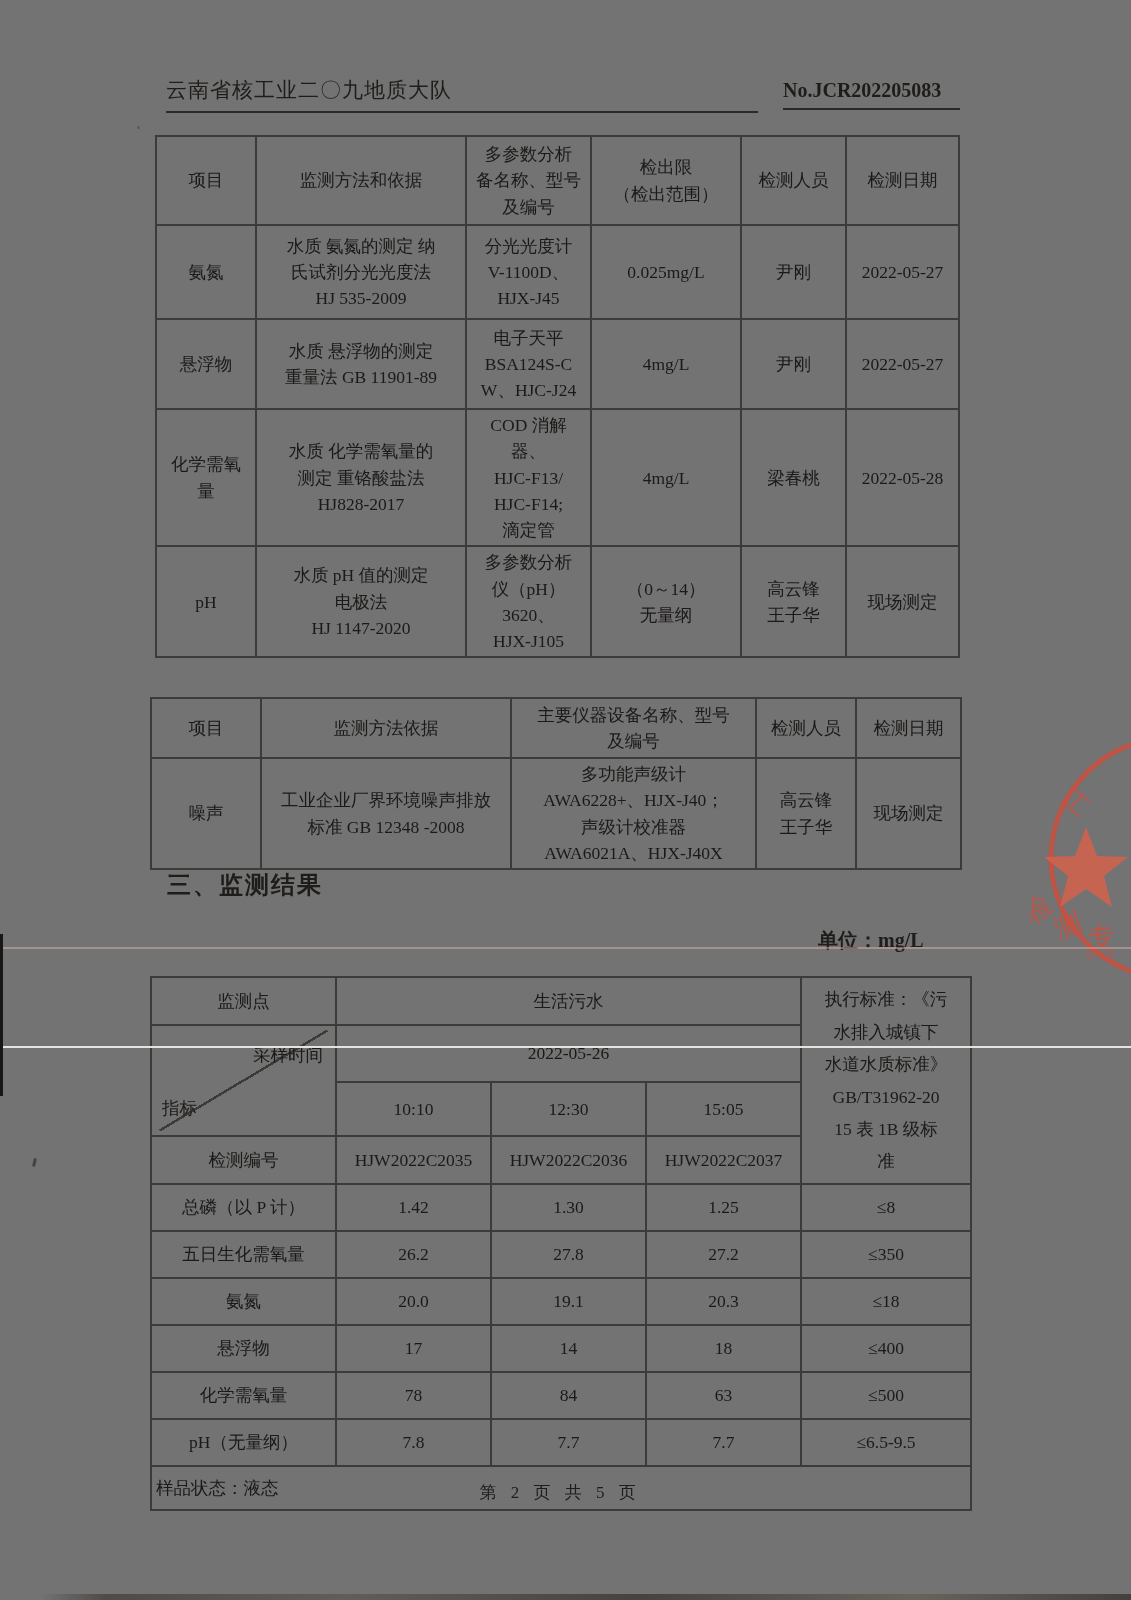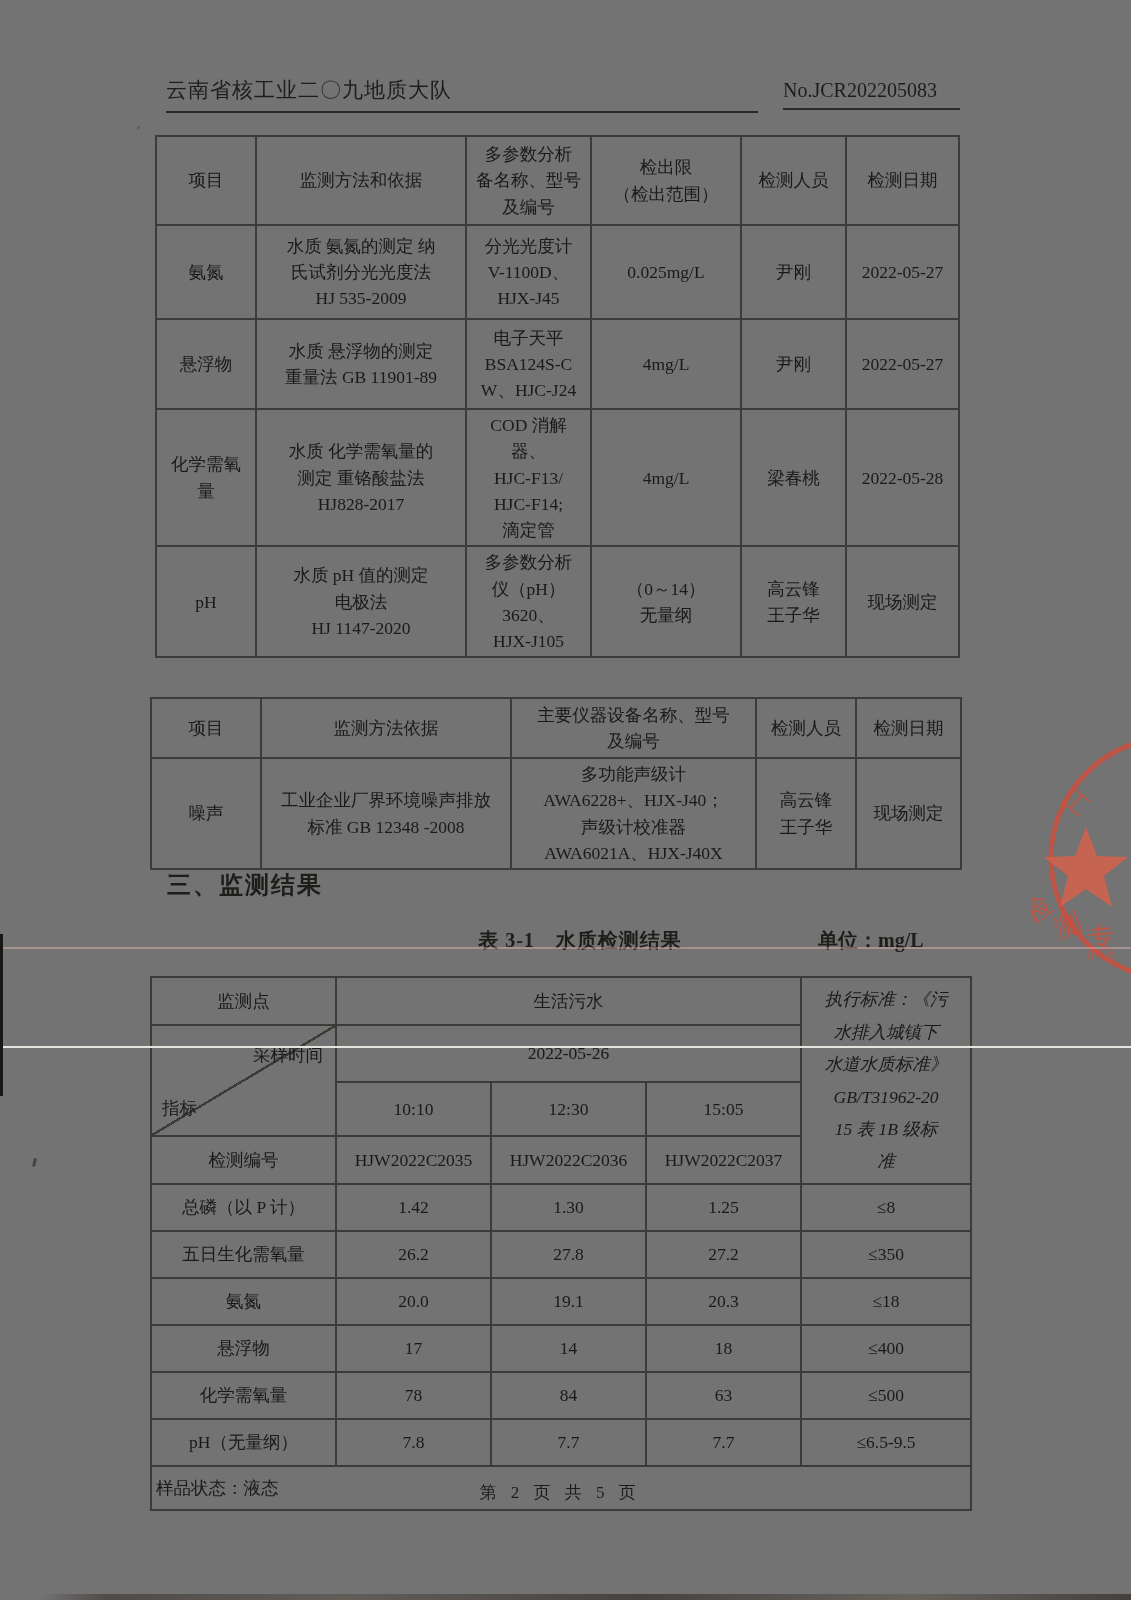--- a/index.html
+++ b/index.html
@@ -16,21 +16,21 @@
   .hdr-org{
     position:absolute;left:166px;top:76px;
     font-size:21px;letter-spacing:1px;
     display:inline-block;width:592px;
     border-bottom:2px solid #2b2926;padding-bottom:7px;
   }
   .hdr-no{
     position:absolute;left:783px;top:79px;
     font-size:20px;
     display:inline-block;width:177px;
-    border-bottom:2px solid #2b2926;padding-bottom:6px;
+    border-bottom:2px solid #2b2926;padding-bottom:6px;font-weight:bold;
   }
   
   table.t{
     position:absolute;border-collapse:collapse;table-layout:fixed;
     font-size:17.5px;line-height:1.5;color:#1c1a18;
   }
   table.t td{
     border:2px solid #3d3b38;
     text-align:center;vertical-align:middle;
     white-space:pre-line;
@@ -57,22 +57,22 @@
     font-size:20px;font-weight:bold;letter-spacing:1px;}
   .t3-unit{position:absolute;left:818px;top:927px;font-size:20px;font-weight:bold;}
   
   .t3{left:150px;top:976px;width:820px;}
   .t3 td.rA{height:42px;}
   .t3 td.rB{height:42px;}
   .t3 td.rC{height:40px;}
   .t3 td.rD{height:42px;}
   .t3 td.rData{height:41px;}
   .t3 td.state{height:38px;text-align:left;}
-  .t3 td.std{line-height:1.85;font-size:17.5px;font-style:italic;}
-  td.diag{position:relative;padding:0;}
+  .t3 td.std{line-height:1.85;font-size:17.5px;}
+  td.diag{position:relative;padding:0;border-radius:19px;}
   .diag-box{
     position:absolute;inset:0;
     background-image:linear-gradient(to bottom right,
       transparent calc(50% - 1.2px), #3d3b38 calc(50% - 1.2px),
       #3d3b38 calc(50% + 1.2px), transparent calc(50% + 1.2px));
   }
   .diag-top{position:absolute;top:16px;right:12px;font-size:17.5px;}
   .diag-bottom{position:absolute;bottom:14px;left:10px;font-size:17.5px;}
   
   .footer{position:absolute;left:150px;top:1481px;width:820px;text-align:center;
@@ -202,21 +202,20 @@
 AWA6021A、HJX-J40X</td>
       <td>高云锋
 王子华</td>
       <td>现场测定</td>
     </tr>
   </tbody>
     </table>
 
   <div class="sec3">三、监测结果</div>
 
-  <div class="t3-title">表 3-1　水质检测结果</div>
   <div class="t3-unit">单位：mg/L</div>
 
   <table class="t t3">
     <colgroup>
         <col style="width:185px">
         <col style="width:155px">
         <col style="width:155px">
         <col style="width:155px">
         <col style="width:170px">
       </colgroup>

